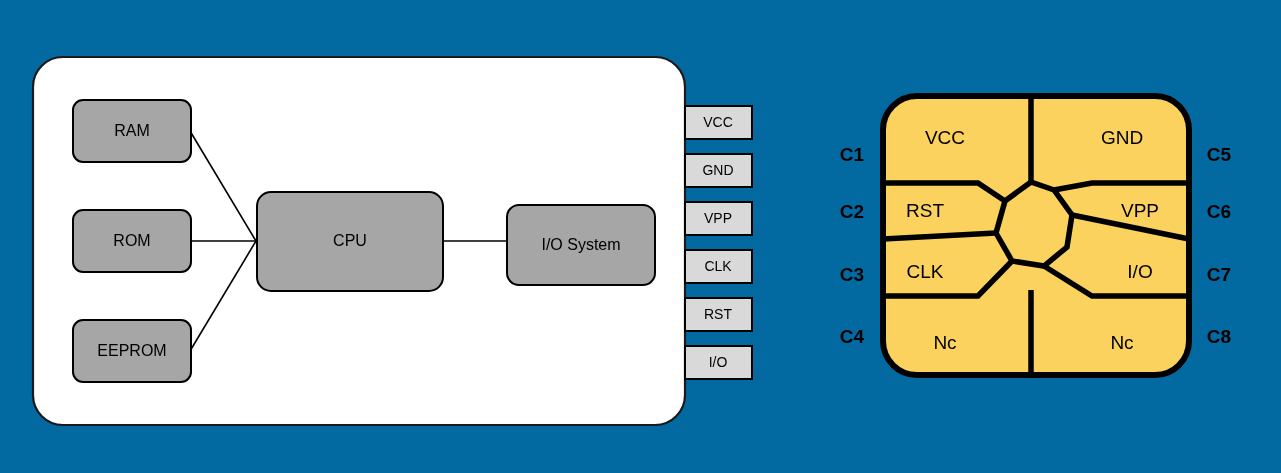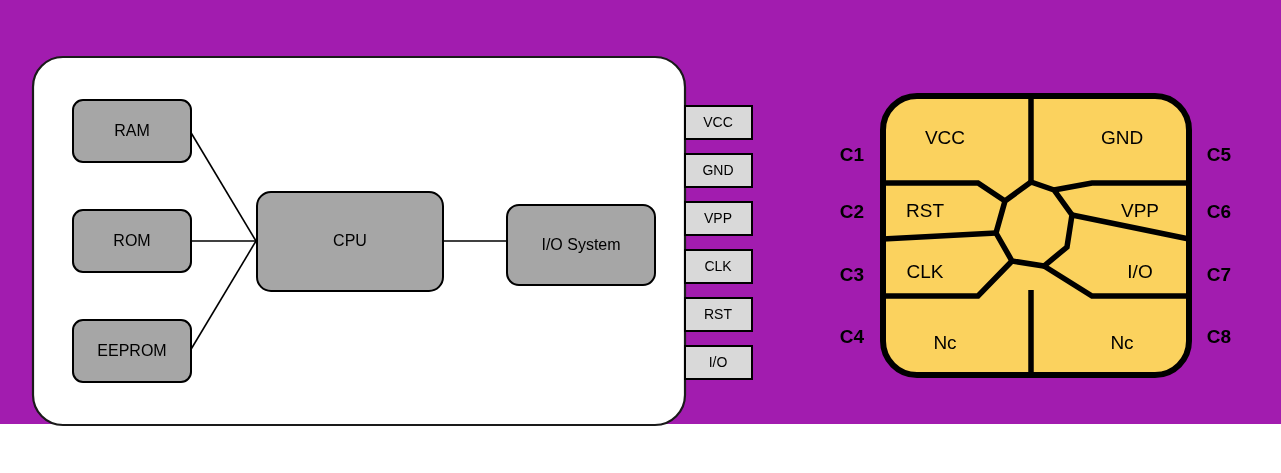--- a/index.html
+++ b/index.html
@@ -9,22 +9,22 @@
   }
   body {
     width: 1281px;
     height: 473px;
     font-family: "Liberation Sans", sans-serif;
     overflow: hidden;
   }
   #canvas {
     position: relative;
     width: 1281px;
-    height: 424px;
-    background: #a21caf;
+    height: 473px;
+    background: #0369a1;
   }
   svg.layer {
     position: absolute;
     top: 0;
     left: 0;
     width: 1281px;
     height: 473px;
   }
   .blk-fill      { fill: #a6a6a6; stroke: #000000; stroke-width: 2; }
   .pin-fill      { fill: #d9d9d9; stroke: #000000; stroke-width: 2; }

